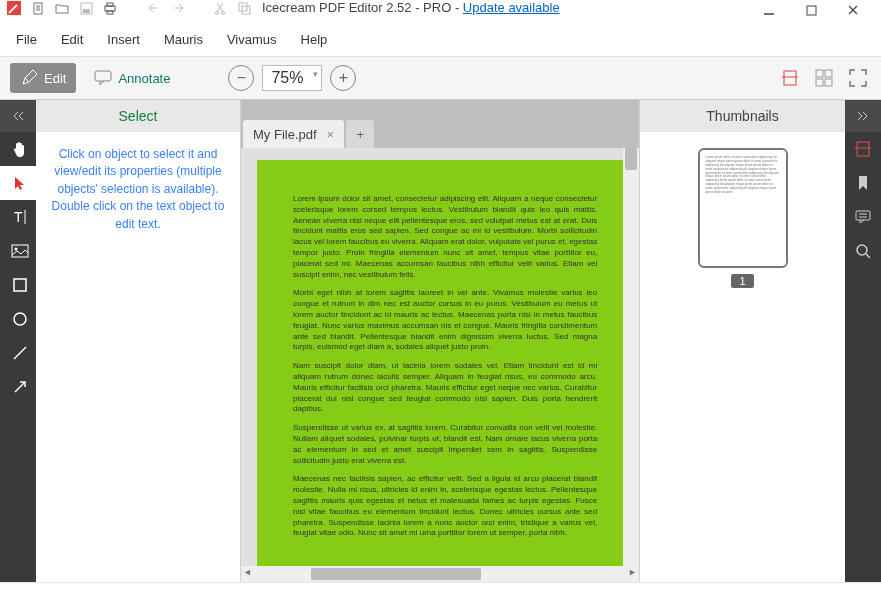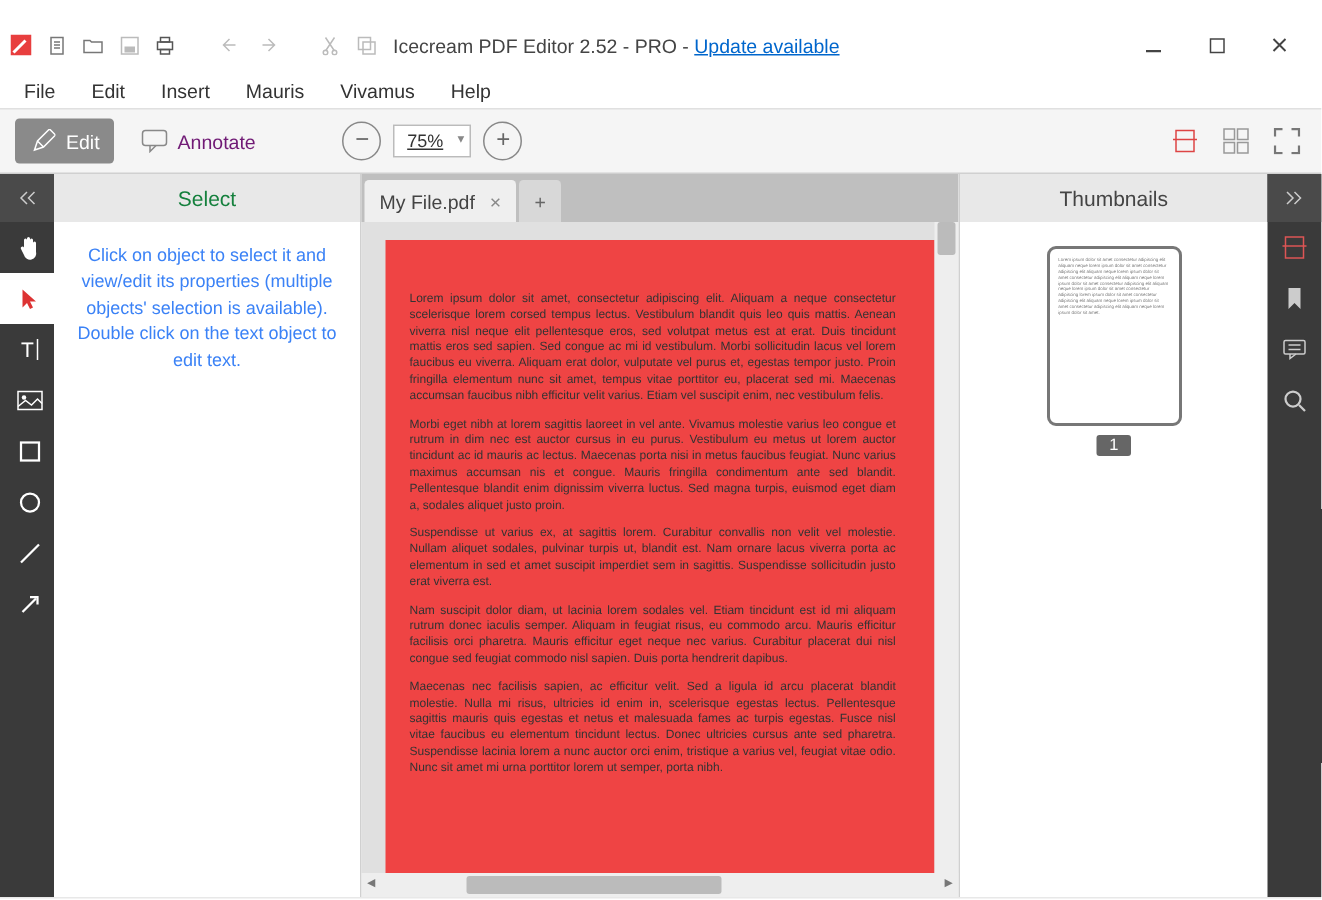--- a/index.html
+++ b/index.html
@@ -1,63 +1,63 @@
 <!DOCTYPE html>
 <html><head>
 <meta charset="utf-8">
 <style>
 * { box-sizing: border-box; margin: 0; padding: 0; font-family: "Segoe UI", Arial, sans-serif; }
 body { width: 881px; height: 600px; background: #fff; overflow: hidden; font-size: 13px; color: #333; }
 
 
-.titlebar { height: 28px; display: flex; align-items: center; padding: 0 6px; background: #fff; margin-top: 16px; }
+.titlebar { height: 28px; display: flex; align-items: flex-start; padding: 0 6px; background: #fff; }
 .titlebar .tb-left { display: flex; align-items: center; gap: 8px; }
 .titlebar .tb-icon { width: 16px; height: 16px; display: flex; align-items: center; justify-content: center; }
 .titlebar .tb-title { margin-left: 10px; font-size: 13px; color: #444; }
 .titlebar .tb-title a { color: #0066cc; text-decoration: underline; }
 .titlebar .tb-right { margin-left: auto; display: flex; gap: 14px; padding-right: 8px; }
 .win-btn { width: 28px; height: 20px; display: flex; align-items: center; justify-content: center; color: #555; cursor: pointer; }
 
 
-.menubar { height: 28px; display: flex; align-items: flex-end; padding: 0 6px; background: #fff; gap: 4px; }
+.menubar { height: 28px; display: flex; align-items: flex-start; padding: 0 6px; background: #fff; gap: 4px; }
 .menubar .menu-item { padding: 4px 10px; font-size: 13px; color: #333; cursor: pointer; }
 
 
 .toolbar { height: 44px; background: #f5f5f5; border-top: 1px solid #e0e0e0; border-bottom: 1px solid #d0d0d0; display: flex; align-items: center; padding: 0 10px; gap: 8px; }
-.tool-btn { display: flex; align-items: center; gap: 6px; padding: 6px 10px; border-radius: 3px; cursor: pointer; font-size: 13px; color: #701a75; }
+.tool-btn { display: flex; align-items: center; gap: 6px; padding: 6px 10px; border-radius: 3px; cursor: pointer; font-size: 13px; color: #0f766e; }
 .tool-btn.active { background: #8a8a8a; color: #fff; }
 .tool-btn.active svg { stroke: #fff; }
 .tb-icon2 { width: 18px; height: 18px; display: flex; align-items: center; justify-content: center; }
 .zoom-box { display: flex; align-items: center; gap: 8px; margin-left: 40px; }
 .zoom-circle { width: 26px; height: 26px; border: 1.5px solid #888; border-radius: 50%; display: flex; align-items: center; justify-content: center; cursor: pointer; color: #666; font-size: 16px; }
-.zoom-select { border: 1px solid #bbb; padding: 3px 18px 3px 8px; font-size: 12px; background: #fff; position: relative; cursor: pointer; text-decoration: underline; }
+.zoom-select { border: 1px solid #bbb; padding: 3px 18px 3px 8px; font-size: 16px; background: #fff; position: relative; cursor: pointer; }
 .zoom-select::after { content: "▾"; position: absolute; right: 4px; top: 3px; font-size: 9px; color: #888; }
 .toolbar-right { margin-left: auto; display: flex; gap: 8px; }
 .view-btn { width: 26px; height: 26px; display: flex; align-items: center; justify-content: center; cursor: pointer; }
 
 
 .main { display: flex; height: calc(600px - 28px - 28px - 44px - 18px); }
 .left-tools { width: 36px; background: #3a3a3a; display: flex; flex-direction: column; }
 .left-tools .head { height: 32px; background: #4a4a4a; display: flex; align-items: center; justify-content: center; cursor: pointer; }
 .lt-btn { height: 34px; display: flex; align-items: center; justify-content: center; cursor: pointer; border-left: 3px solid transparent; }
 .lt-btn.active { background: #fff; }
 
 .select-panel { width: 205px; background: #fff; border-right: 1px solid #d0d0d0; display:flex; flex-direction:column; }
 .select-panel .sp-head { height: 32px; background: #e8e8e8; display: flex; align-items: center; justify-content: center; font-size: 14px; color: #15803d; }
 .select-panel .sp-body { padding: 14px 12px; font-size: 12px; text-align: center; line-height: 1.45; color: #3b82f6; }
 
 .doc-area { flex: 1; background: #e0e0e0; display: flex; flex-direction: column; min-width: 0; }
-.tabbar { height: 32px; background: #bfbfbf; display: flex; align-items: flex-end; padding-left: 2px; gap: 2px; }
+.tabbar { height: 48px; background: #bfbfbf; display: flex; align-items: flex-end; padding-left: 2px; gap: 2px; }
 .tab { background: #efefef; height: 28px; display: flex; align-items: center; padding: 0 10px; gap: 10px; font-size: 13px; color: #444; border-radius: 3px 3px 0 0; cursor: pointer; }
 .tab .close { color: #888; font-size: 13px; cursor: pointer; }
 .tab.add { background: #d8d8d8; width: 28px; justify-content: center; color: #666; }
 .doc-viewport { flex: 1; overflow: hidden; position: relative; display:flex; }
 .doc-viewport .vscroll { width: 16px; background: #eee; height: 100%; margin-left:auto; position:relative; }
 .doc-viewport .vscroll .thumb { position:absolute; top:0; left:2px; right:2px; height:22px; background:#bbb; border-radius:2px; }
-.page { background: #ef4444; margin: 12px 0 0 16px; width: 370px; height: 430px; padding: 34px 26px 20px 16px; font-size: 8px; color: #333; line-height: 1.35; text-align: justify; overflow:hidden; }
+.page { background: #84cc16; margin: 12px 0 0 16px; width: 370px; height: 430px; padding: 34px 26px 20px 36px; font-size: 8px; color: #333; line-height: 1.35; text-align: justify; overflow:hidden; }
 .page p { margin-bottom: 8px; }
 .doc-hscroll { height: 16px; background: #eee; position:relative; }
 .doc-hscroll .thumb { position:absolute; left:70px; top:2px; bottom:2px; width:170px; background:#bbb; border-radius:2px; }
 .doc-hscroll::before, .doc-hscroll::after { content:"◄"; position:absolute; top:1px; font-size:9px; color:#777; }
 .doc-hscroll::before { left:2px; }
 .doc-hscroll::after { content:"►"; right:2px; }
 
 .thumbs-panel { width: 206px; background: #fff; border-left: 1px solid #d0d0d0; display:flex; flex-direction:column; align-items:center; }
 .thumbs-panel .tp-head { height: 32px; background: #e8e8e8; width:100%; display:flex; align-items:center; justify-content:center; font-size: 14px; color:#444; }
 .thumb-page { width: 90px; height: 120px; border: 2px solid #777; border-radius: 6px; margin-top: 16px; background:#fff; padding:6px; font-size:3px; line-height:1.3; color:#777; overflow:hidden; }
@@ -274,22 +274,22 @@
       <div class="tab">
         <span>My File.pdf</span>
         <span class="close">×</span>
       </div>
       <div class="tab add">+</div>
     </div>
     <div class="doc-viewport">
       <div class="page">
         <p>Lorem ipsum dolor sit amet, consectetur adipiscing elit. Aliquam a neque consectetur scelerisque lorem corsed tempus lectus. Vestibulum blandit quis leo quis mattis. Aenean viverra nisl neque elit pellentesque eros, sed volutpat metus est at erat. Duis tincidunt mattis eros sed sapien. Sed congue ac mi id vestibulum. Morbi sollicitudin lacus vel lorem faucibus eu viverra. Aliquam erat dolor, vulputate vel purus et, egestas tempor justo. Proin fringilla elementum nunc sit amet, tempus vitae porttitor eu, placerat sed mi. Maecenas accumsan faucibus nibh efficitur velit varius. Etiam vel suscipit enim, nec vestibulum felis.</p>
         <p>Morbi eget nibh at lorem sagittis laoreet in vel ante. Vivamus molestie varius leo congue et rutrum in dim nec est auctor cursus in eu purus. Vestibulum eu metus ut lorem auctor tincidunt ac id mauris ac lectus. Maecenas porta nisi in metus faucibus feugiat. Nunc varius maximus accumsan nis et congue. Mauris fringilla condimentum ante sed blandit. Pellentesque blandit enim dignissim viverra luctus. Sed magna turpis, euismod eget diam a, sodales aliquet justo proin.</p>
+        <p>Nam suscipit dolor diam, ut lacinia lorem sodales vel. Etiam tincidunt est id mi aliquam rutrum donec iaculis semper. Aliquam in feugiat risus, eu commodo arcu. Mauris efficitur facilisis orci pharetra. Mauris efficitur eget neque nec varius. Curabitur placerat dui nisl congue sed feugiat commodo nisl sapien. Duis porta hendrerit dapibus.</p>
         <p>Suspendisse ut varius ex, at sagittis lorem. Curabitur convallis non velit vel molestie. Nullam aliquet sodales, pulvinar turpis ut, blandit est. Nam ornare lacus viverra porta ac elementum in sed et amet suscipit imperdiet sem in sagittis. Suspendisse sollicitudin justo erat viverra est.</p>
-        <p>Nam suscipit dolor diam, ut lacinia lorem sodales vel. Etiam tincidunt est id mi aliquam rutrum donec iaculis semper. Aliquam in feugiat risus, eu commodo arcu. Mauris efficitur facilisis orci pharetra. Mauris efficitur eget neque nec varius. Curabitur placerat dui nisl congue sed feugiat commodo nisl sapien. Duis porta hendrerit dapibus.</p>
         <p>Maecenas nec facilisis sapien, ac efficitur velit. Sed a ligula id arcu placerat blandit molestie. Nulla mi risus, ultricies id enim in, scelerisque egestas lectus. Pellentesque sagittis mauris quis egestas et netus et malesuada fames ac turpis egestas. Fusce nisl vitae faucibus eu elementum tincidunt lectus. Donec ultricies cursus ante sed pharetra. Suspendisse lacinia lorem a nunc auctor orci enim, tristique a varius vel, feugiat vitae odio. Nunc sit amet mi urna porttitor lorem ut semper, porta nibh.</p>
       </div>
       <div class="vscroll">
           <div class="thumb"></div>
         </div>
     </div>
     <div class="doc-hscroll">
         <div class="thumb"></div>
       </div>
   </div>

